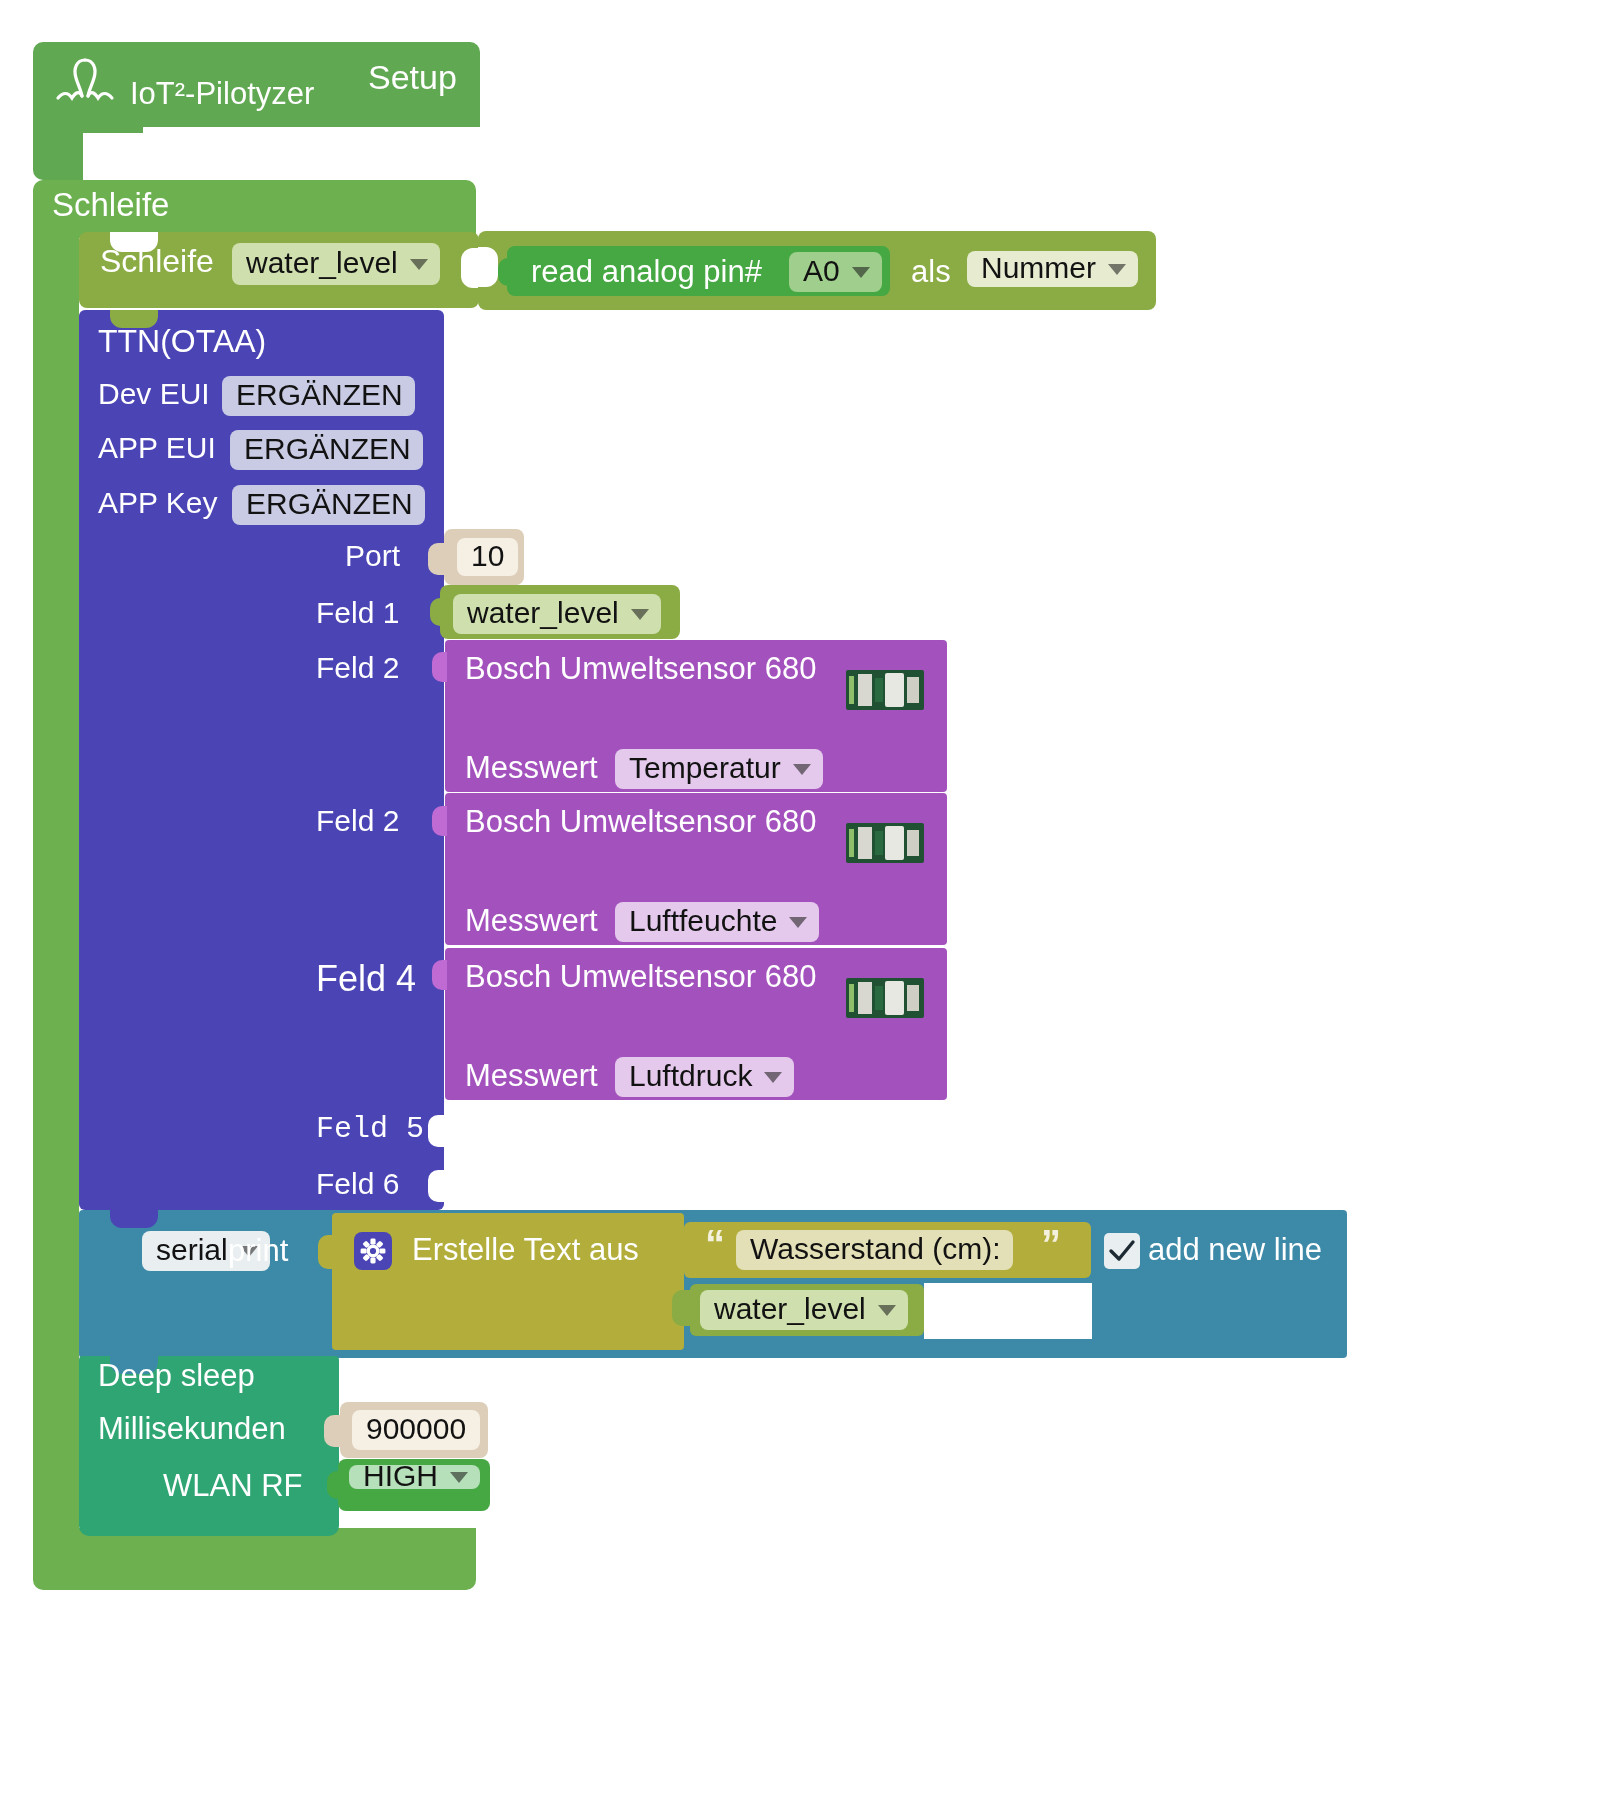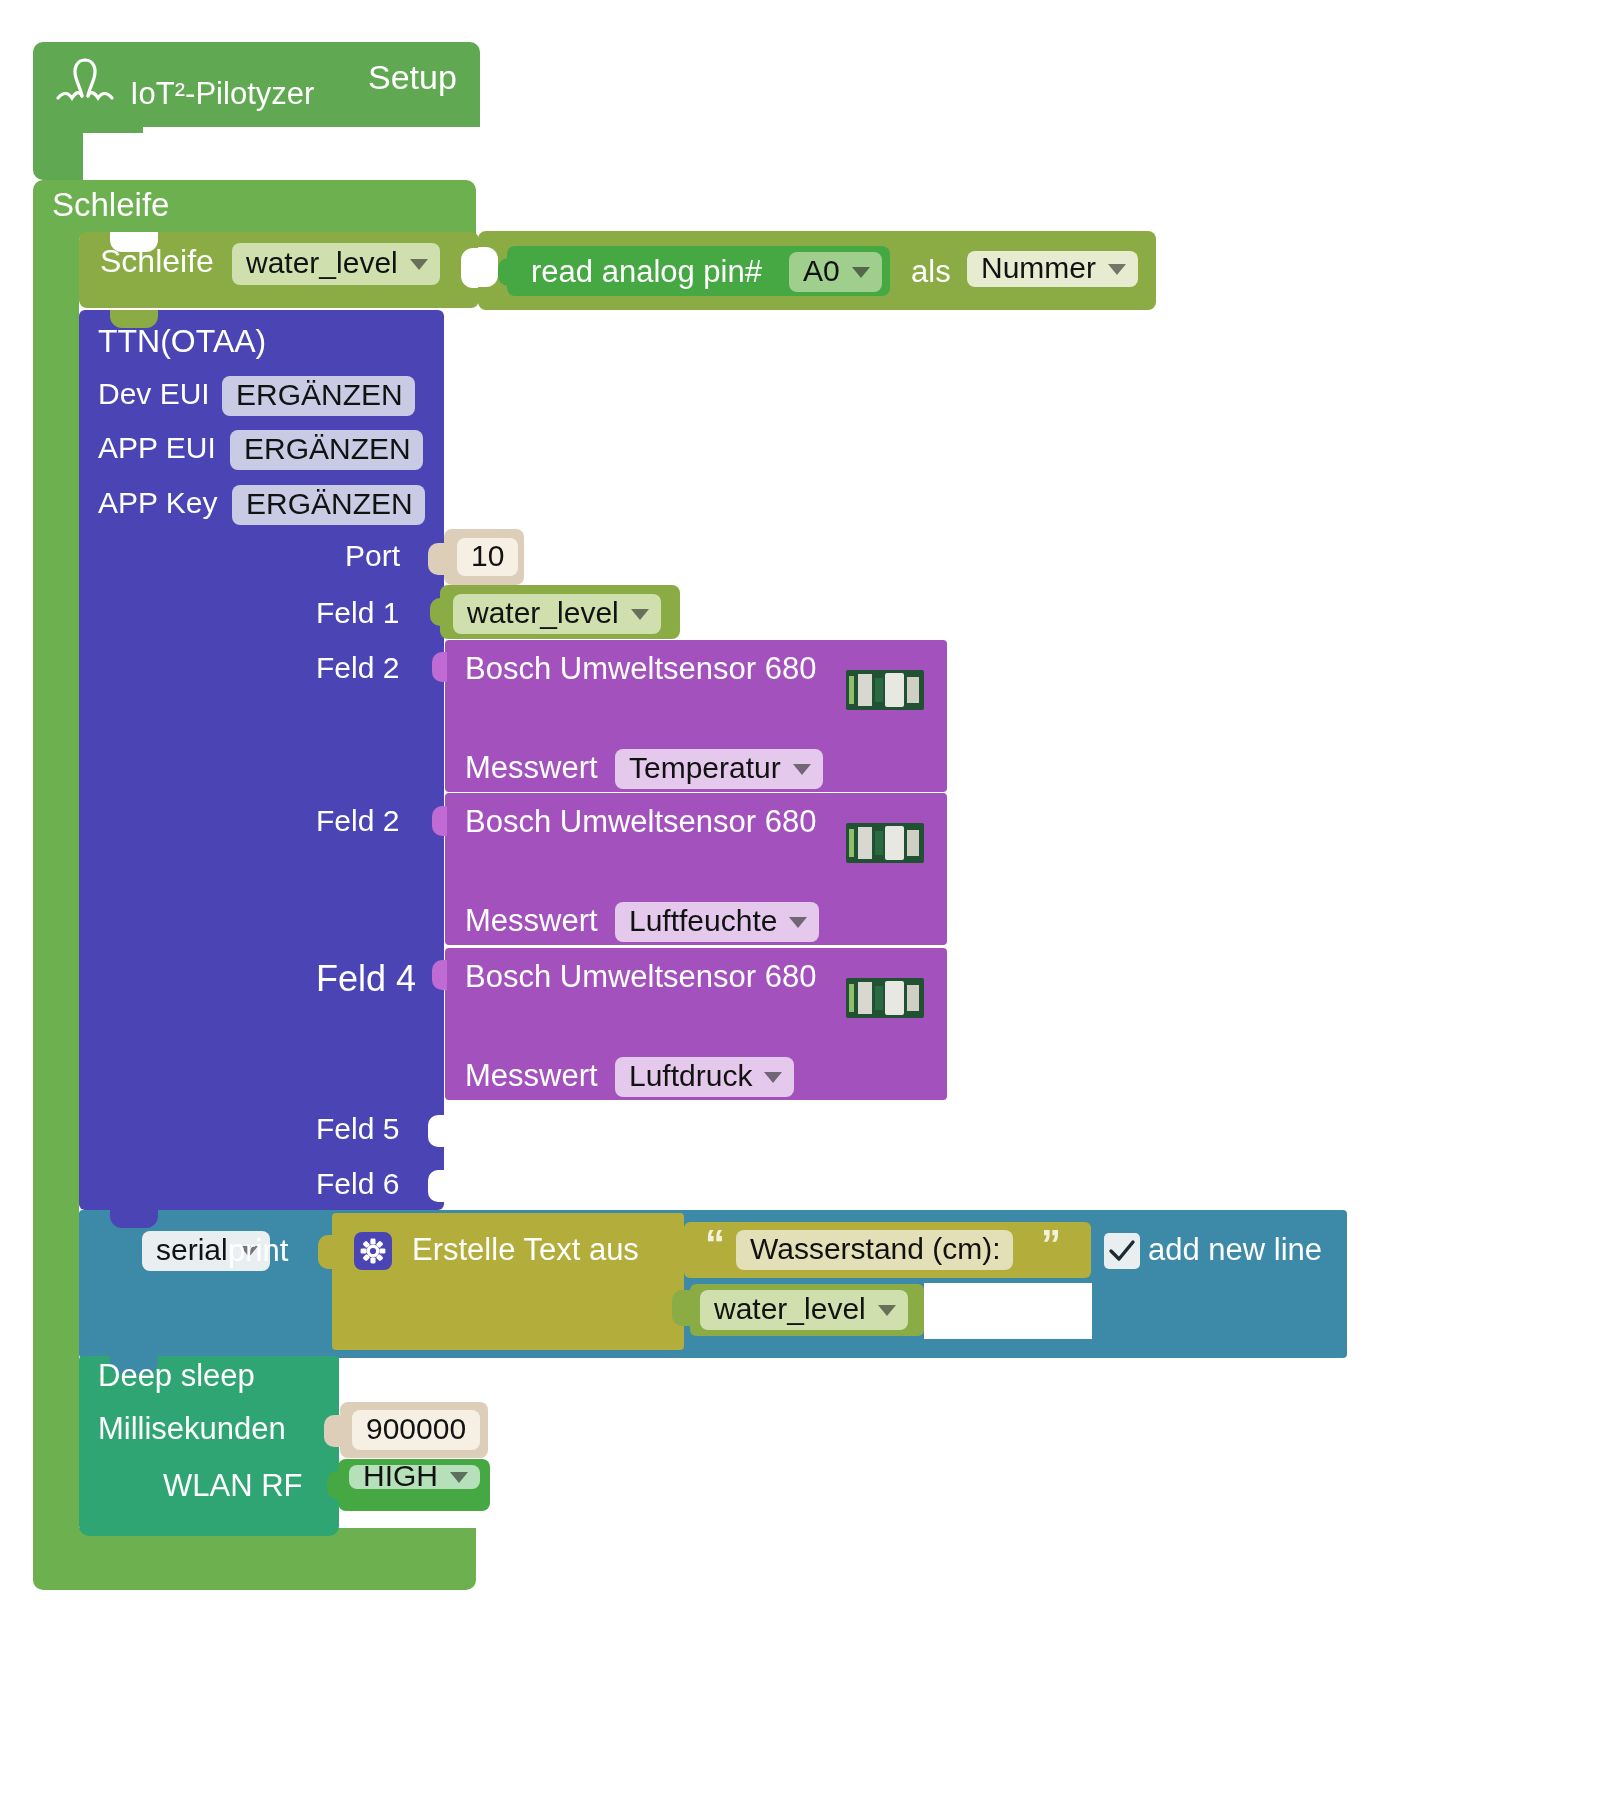--- a/index.html
+++ b/index.html
@@ -165,21 +165,21 @@
   <div class="abs" style="left:29px;top:8px;width:8px;height:24px;background:#2a6a40;"></div>
   <div class="abs" style="left:39px;top:3px;width:19px;height:34px;background:#e8e8e2;border-radius:2px;"></div>
   <div class="abs" style="left:61px;top:7px;width:12px;height:26px;background:#cfcfc6;"></div>
 </div>
 <div class="lbl" style="position:absolute;left:465px;top:1060px;font-size:31px;">Messwert</div>
 <div class="chip chip-lilac" style="position:absolute;left:615px;top:1057px;height:40px;">
   <span>Luftdruck</span>
   <span class="caret"></span>
 </div>
 
-<div class="lbl" style="position:absolute;left:316px;top:1114px;font-size:30px;">Feld 5</div>
+<div class="lbl" style="position:absolute;left:316px;top:1114px;font-size:30px;font-family:Liberation Mono, monospace;">Feld 5</div>
 <div class="blk" style="left:428px;top:1115px;width:18px;height:32px;background:#ffffff;border-radius:10px 0 0 10px;"></div>
 <div class="lbl" style="position:absolute;left:316px;top:1169px;font-size:30px;">Feld 6</div>
 <div class="blk" style="left:428px;top:1170px;width:18px;height:32px;background:#ffffff;border-radius:10px 0 0 10px;"></div>
 
 <div class="blk" style="left:79px;top:1210px;width:1268px;height:148px;background:#3d8aa8;border-radius:4px;"></div>
 <div class="blk" style="left:110px;top:1210px;width:48px;height:18px;background:#4a44b5;border-radius:0 0 12px 12px;"></div>
 <div class="chip chip-white" style="position:absolute;left:94px;top:1231px;height:40px;background:#e9eef0;">
   <span>serial</span>
   <span class="caret"></span>
 </div>

